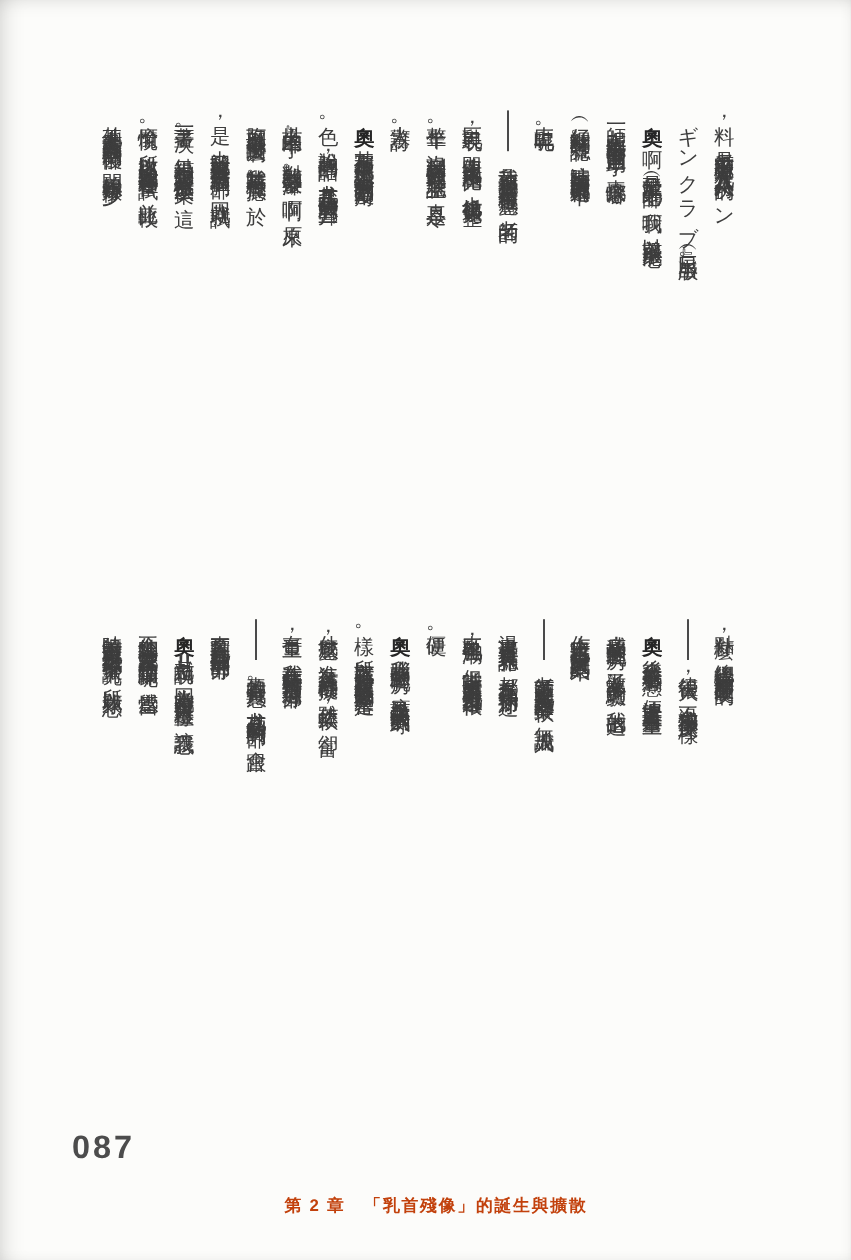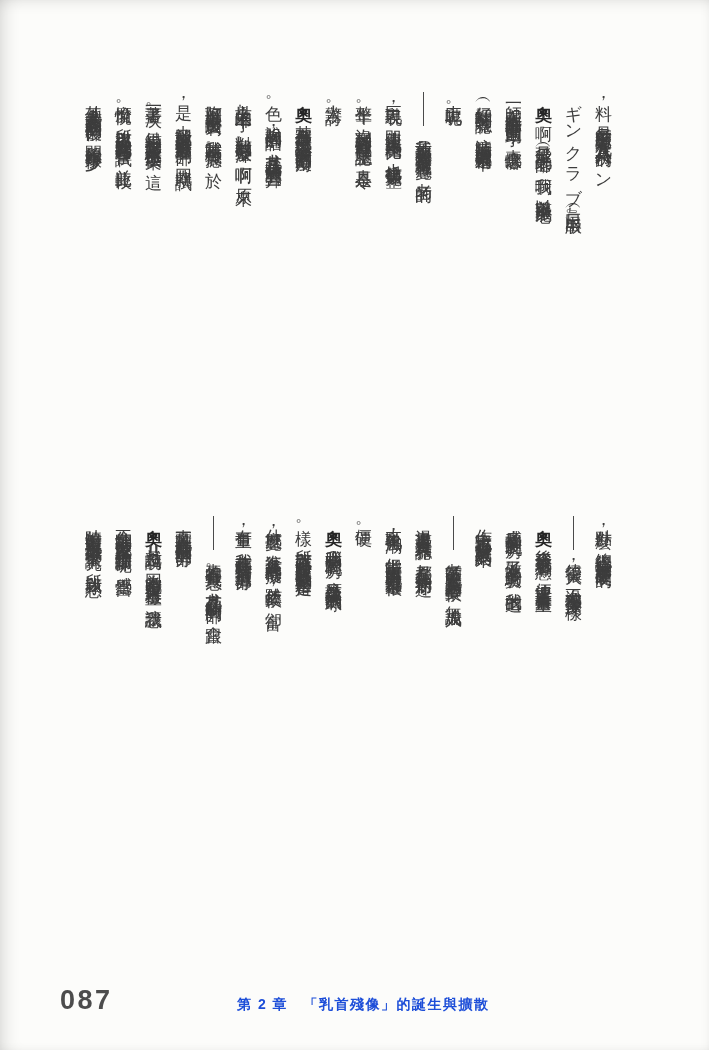--- a/index.html
+++ b/index.html
@@ -49,30 +49,29 @@
     font-weight:bold;
   }
   .pagenum{
     position:absolute;
     left:60px;top:941px;
     font-family:"Liberation Sans","DejaVu Sans",sans-serif;
     font-weight:bold;
     font-size:27px;
     letter-spacing:2.5px;
     color:#4c4c4c;
-    margin-top:44px;
   }
   .chapter{
     position:absolute;
     left:237px;top:996px;
     font-family:"Liberation Sans","DejaVu Sans",sans-serif;
     font-weight:bold;
     font-size:14px;
     letter-spacing:1.5px;
-    color:#1d4ed8;
+    color:#c2410c;
   }
 </style>
 </head>
 <body>
 
 <div class="page">
   <div class="vblock top">
       <div class="vcol"><span>料，是老師您出道那年一九八八年八月份的『ペン</span></div>
       <div class="vcol"><span>ギンクラブ』（辰巳出版）。</span></div>
       <div class="vcol"><span class="spk">奧</span><span>　啊，是飛龍（亂）老師！我啊，以前跟飛龍老</span></div>

